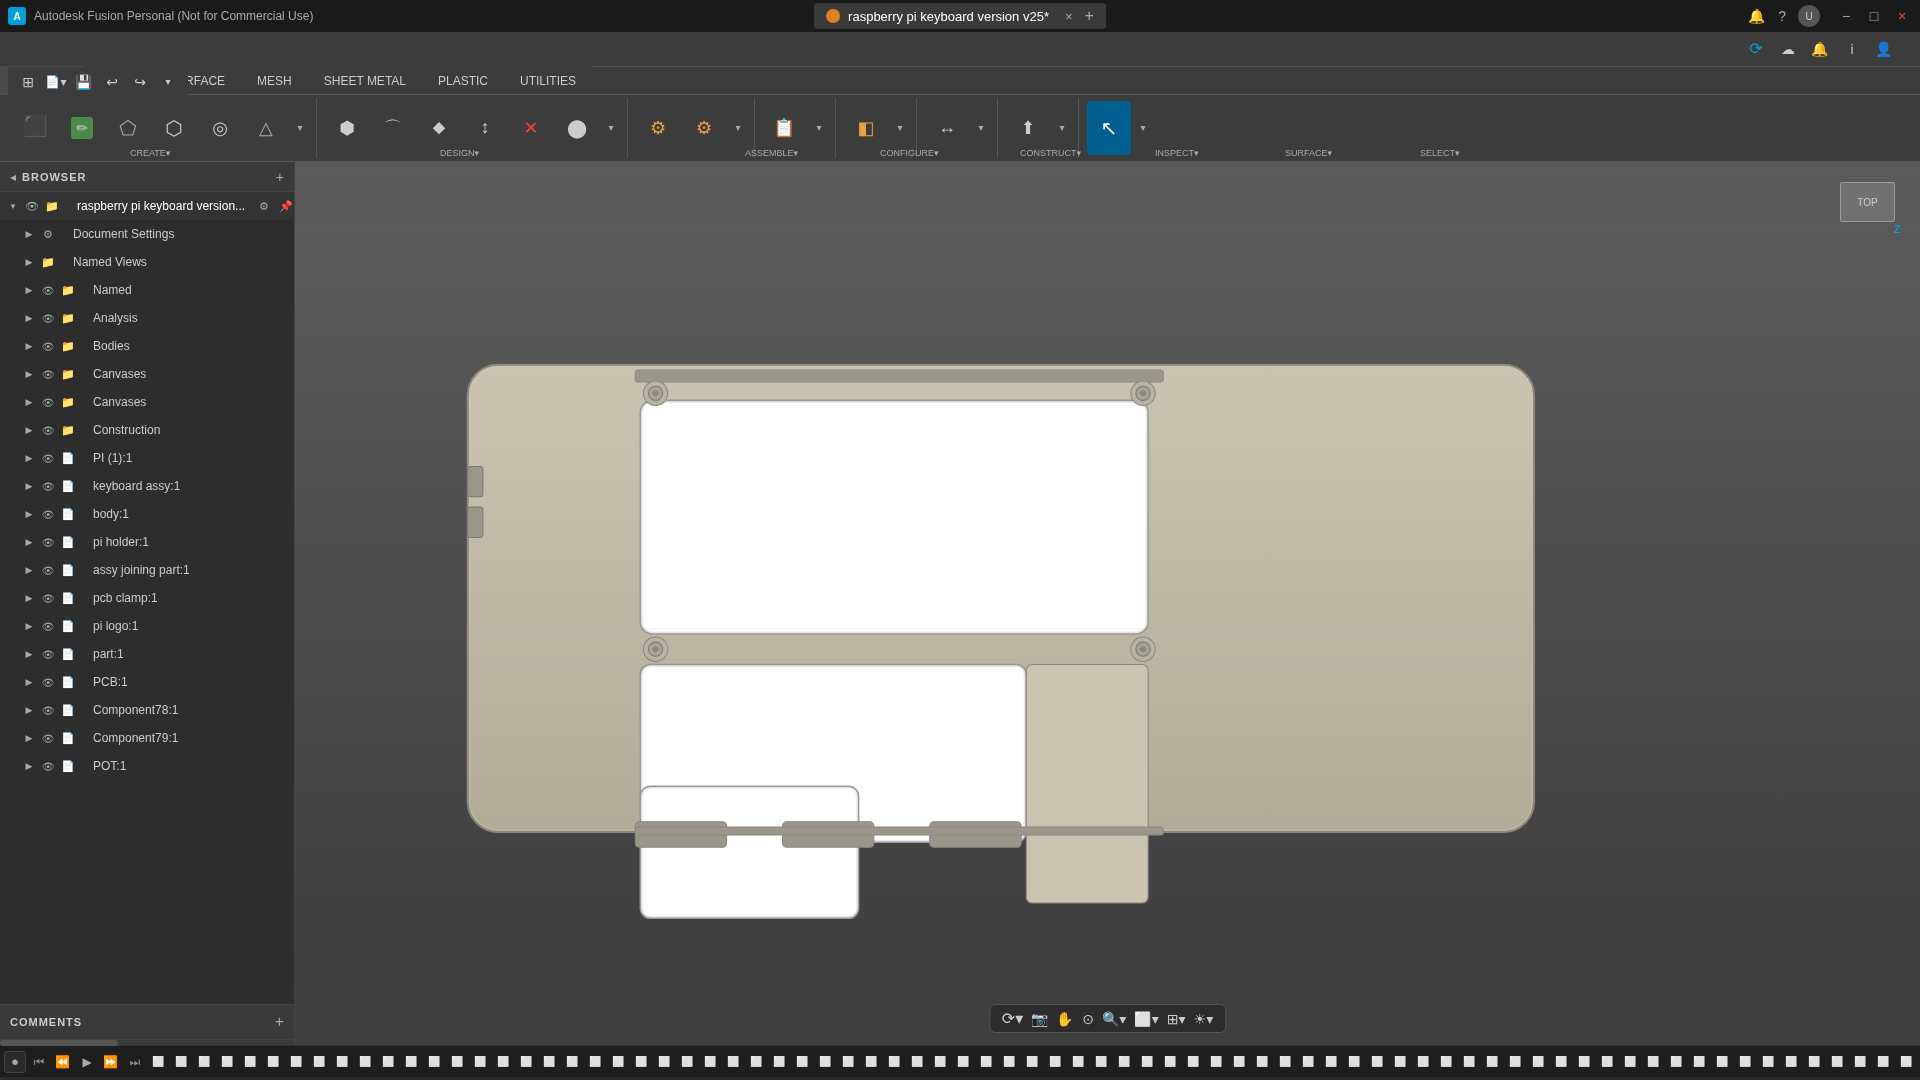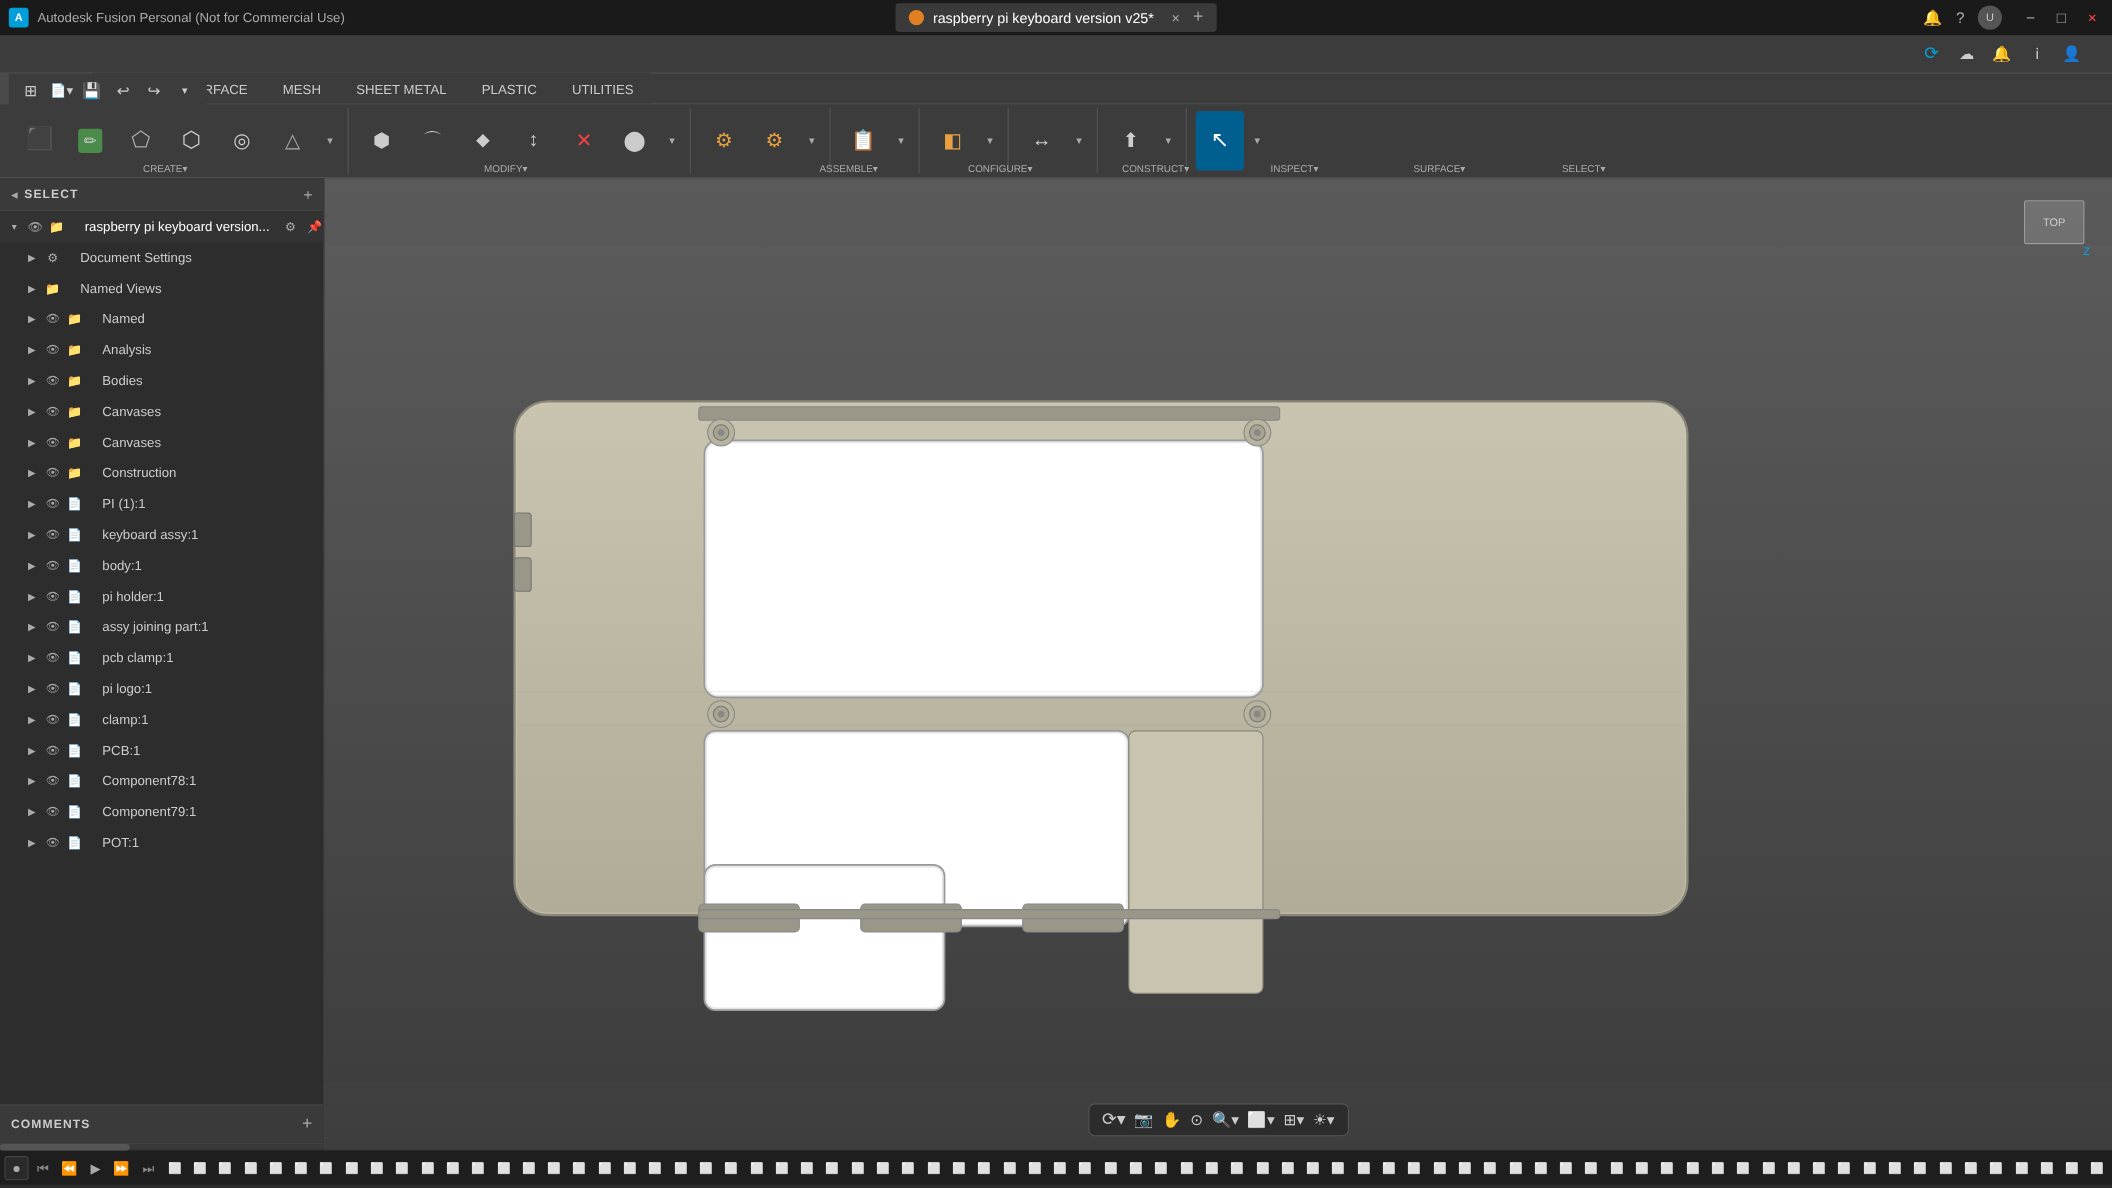--- a/index.html
+++ b/index.html
@@ -450,21 +450,21 @@
       </div>
       <div class="toolbar-btn">
         <span class="icon" style="font-size:18px;color:#e44;">✕</span>
       </div>
       <div class="toolbar-btn">
         <span class="icon" style="font-size:18px;color:#ccc;">⬤</span>
       </div>
       <div class="toolbar-btn" style="width:20px;">
         <span style="font-size:10px;color:#aaa;">▾</span>
       </div>
-      <span style="position:absolute;bottom:3px;left:440px;font-size:9px;color:#aaa;">MODIFY▾</span>
+      <span style="position:absolute;bottom:3px;left:440px;font-size:9px;color:#aaa;">DESIGN▾</span>
     </div>
 
     <div class="toolbar-group">
       <div class="toolbar-btn">
         <span class="icon" style="font-size:18px;color:#e8a040;">⚙</span>
       </div>
       <div class="toolbar-btn">
         <span class="icon" style="font-size:18px;color:#e8a040;">⚙</span>
       </div>
       <div class="toolbar-btn" style="width:20px;">
@@ -525,21 +525,21 @@
   </div>
 </div>
 
 <div id="main-content">
 
   <div id="left-panel">
 
     <div id="browser-header">
       <div id="browser-header-left">
         <span style="color:#aaa;cursor:pointer;font-size:12px;">◂</span>
-        <span style="font-size:11px;font-weight:bold;color:#ccc;letter-spacing:1px;">SELECT</span>
+        <span style="font-size:11px;font-weight:bold;color:#ccc;letter-spacing:1px;">BROWSER</span>
       </div>
       <span style="color:#aaa;cursor:pointer;font-size:14px;">+</span>
     </div>
 
     <div id="browser-tree">
 
       <div class="tree-item root">
         <span class="tree-arrow">▾</span>
         <span class="tree-eye">👁</span>
         <span class="tree-icon" style="color:#e8a040;">📁</span>
@@ -648,21 +648,21 @@
         <span class="tree-arrow">▶</span>
         <span class="tree-eye" style="font-size:10px;">👁</span>
         <span class="tree-icon" style="color:#888;">📄</span>
         <span class="tree-label">pi logo:1</span>
       </div>
 
       <div class="tree-item" style="padding-left:22px;">
         <span class="tree-arrow">▶</span>
         <span class="tree-eye" style="font-size:10px;">👁</span>
         <span class="tree-icon" style="color:#888;">📄</span>
-        <span class="tree-label">clamp:1</span>
+        <span class="tree-label">part:1</span>
       </div>
 
       <div class="tree-item" style="padding-left:22px;">
         <span class="tree-arrow">▶</span>
         <span class="tree-eye" style="font-size:10px;">👁</span>
         <span class="tree-icon" style="color:#888;">📄</span>
         <span class="tree-label">PCB:1</span>
       </div>
 
       <div class="tree-item" style="padding-left:22px;">

